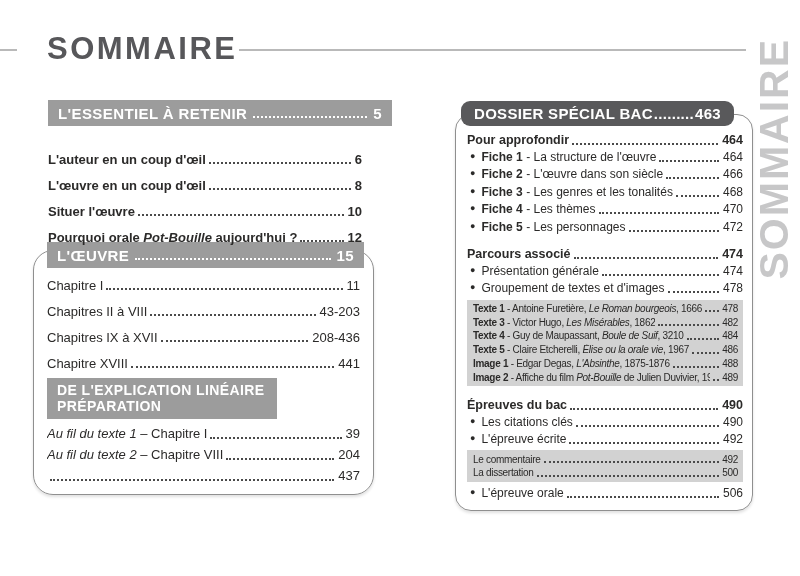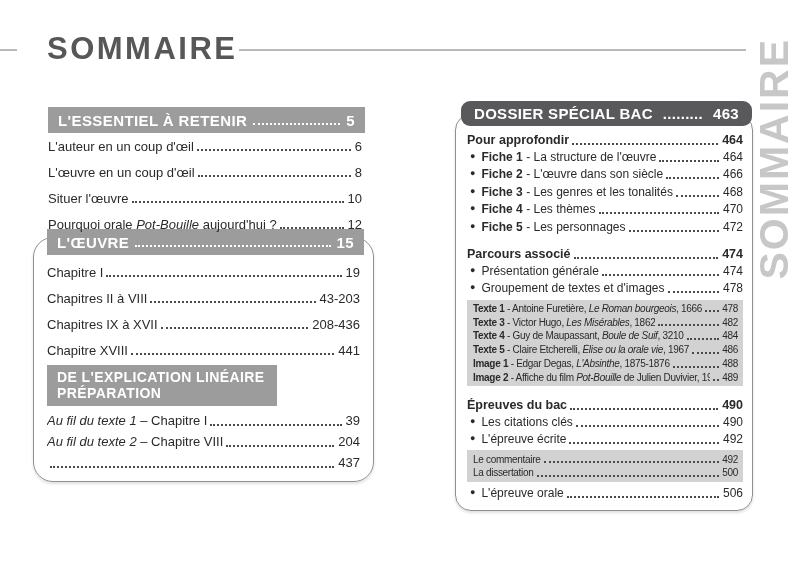--- a/index.html
+++ b/index.html
@@ -27,39 +27,39 @@
   .it{font-style:italic;}
   .bd{font-weight:bold;}
 
   
   .bar{display:flex;align-items:center;background:#9c9c9c;color:#fff;font-weight:bold;
        font-size:15px;letter-spacing:.4px;height:26px;padding:0 10px;box-sizing:border-box;}
   .bar .leader{border-bottom-color:#fff;margin:0 6px;}
 
   
   .col-left{position:absolute;left:33px;top:100px;width:341px;}
-  .bar-essentiel{margin-left:15px;width:317px;margin-top:7px;}
+  .bar-essentiel{margin-left:15px;width:344px;}
   .list .toc-row{height:26px;font-size:13px;}
-  .sec1{margin:0 0 0 15px;width:314px;}
+  .sec1{margin:20px 0 0 15px;width:314px;font-weight:bold;}
   .boxed{border:1.5px solid #8f8f8f;border-radius:20px;
          padding:0 11px 8px 11px;box-sizing:border-box;
          box-shadow:0 2px 3px rgba(0,0,0,.12);}
   .bar-oeuvre{margin:-9px 0 0 2px;width:317px;}
   .sec2{margin:4px 2px 0 2px;}
   .bar-prep{margin:2px 0 0 2px;display:block;height:auto;width:fit-content;
             padding:4px 12px 5px 10px;font-size:14px;line-height:16px;letter-spacing:.4px;}
   .sec3{margin:4px 2px 0 2px;}
   .sec3 .toc-row{height:21px;}
 
   
   .col-right{position:absolute;left:455px;top:114px;width:298px;}
   .dossier-box{position:relative;border:1.5px solid #8f8f8f;border-radius:16px;
                padding:16px 9px 6px 11px;box-sizing:border-box;min-height:397px;
                box-shadow:0 2px 3px rgba(0,0,0,.12);}
-  .pill{position:absolute;left:5px;top:-14px;display:flex;align-items:center;gap:10px;
+  .pill{position:absolute;left:5px;top:-14px;display:flex;align-items:center;gap:1px;
         background:#59595b;color:#fff;border-radius:9px;padding:4px 13px;
         font-size:15px;font-weight:bold;letter-spacing:.3px;text-align:center;}
   .group{margin-top:10px;}
   .group:first-child{margin-top:0;}
   .h-row{height:17px;font-size:12.5px;font-weight:bold;}
   .b-row{height:17px;font-size:12px;}
   .group:first-child .b-row{height:17.5px;}
   .blt{flex:0 0 auto;font-size:9px;margin:0 6px 0 3px;transform:translateY(-1px);}
   .graybox{background:#d2d2d2;margin:3px 0 3px 0;padding:2px 5px 2px 6px;}
   .gray-row{height:13.8px;font-size:10px;letter-spacing:-.3px;}
@@ -109,21 +109,21 @@
     <div class="boxed">
       <div class="bar bar-oeuvre">
         <span class="lab">L'ŒUVRE</span>
         <span class="leader"></span>
         <span class="pg">15</span>
       </div>
       <div class="list sec2">
           <div class="toc-row ">
             <span class="lab"><span>Chapitre I</span></span>
             <span class="leader"></span>
-            <span class="pg">19</span>
+            <span class="pg">11</span>
           </div>
           <div class="toc-row ">
             <span class="lab"><span>Chapitres II à VIII</span></span>
             <span class="leader"></span>
             <span class="pg">43-203</span>
           </div>
           <div class="toc-row ">
             <span class="lab"><span>Chapitres IX à XVII</span></span>
             <span class="leader"></span>
             <span class="pg">208-436</span>

